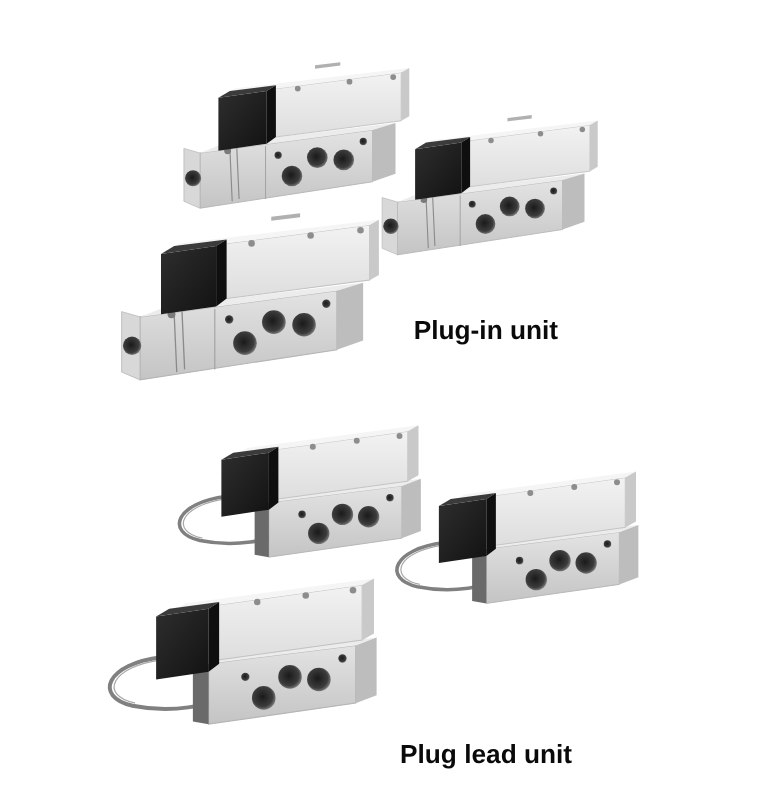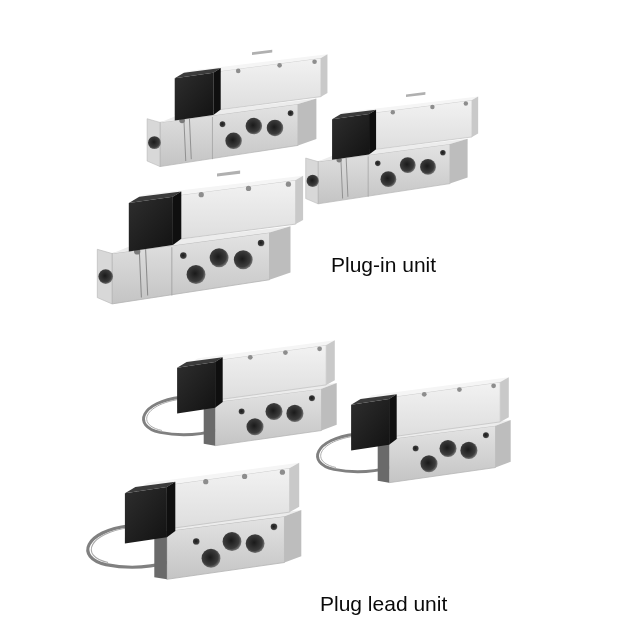--- a/index.html
+++ b/index.html
@@ -1,17 +1,17 @@
 <!DOCTYPE html>
 <html><head>
 <meta charset="utf-8">
 <style>
   html, body { margin:0; padding:0; background:#ffffff; }
   body { width:627px; height:640px; position:relative; overflow:hidden; font-family:"Liberation Sans", sans-serif; }
-  .caption { position:absolute; font-weight:normal; font-size:21px; color:#0a0a0a; letter-spacing:0px; white-space:nowrap; }
+  .caption { position:absolute; font-weight:bold; font-size:21px; color:#0a0a0a; letter-spacing:0px; white-space:nowrap; }
   svg { position:absolute; left:0; top:0; }
 </style>
 </head>
 <body>
 
 <svg width="627" height="640" viewBox="0 0 627 640">
   <defs>
     <linearGradient id="top" x1="0" y1="0" x2="0" y2="1">
       <stop offset="0" stop-color="#f2f2f2"></stop>
         <stop offset="1" stop-color="#dcdcdc"></stop>

